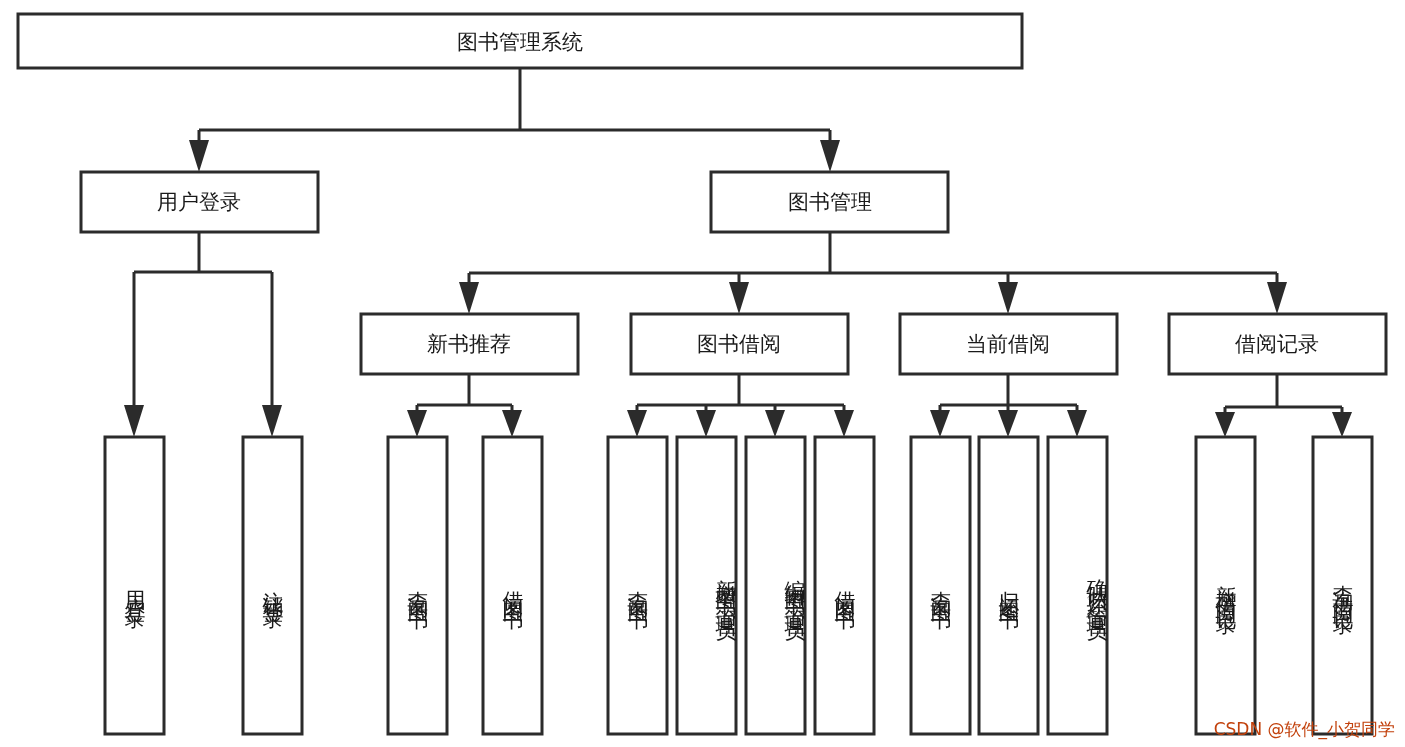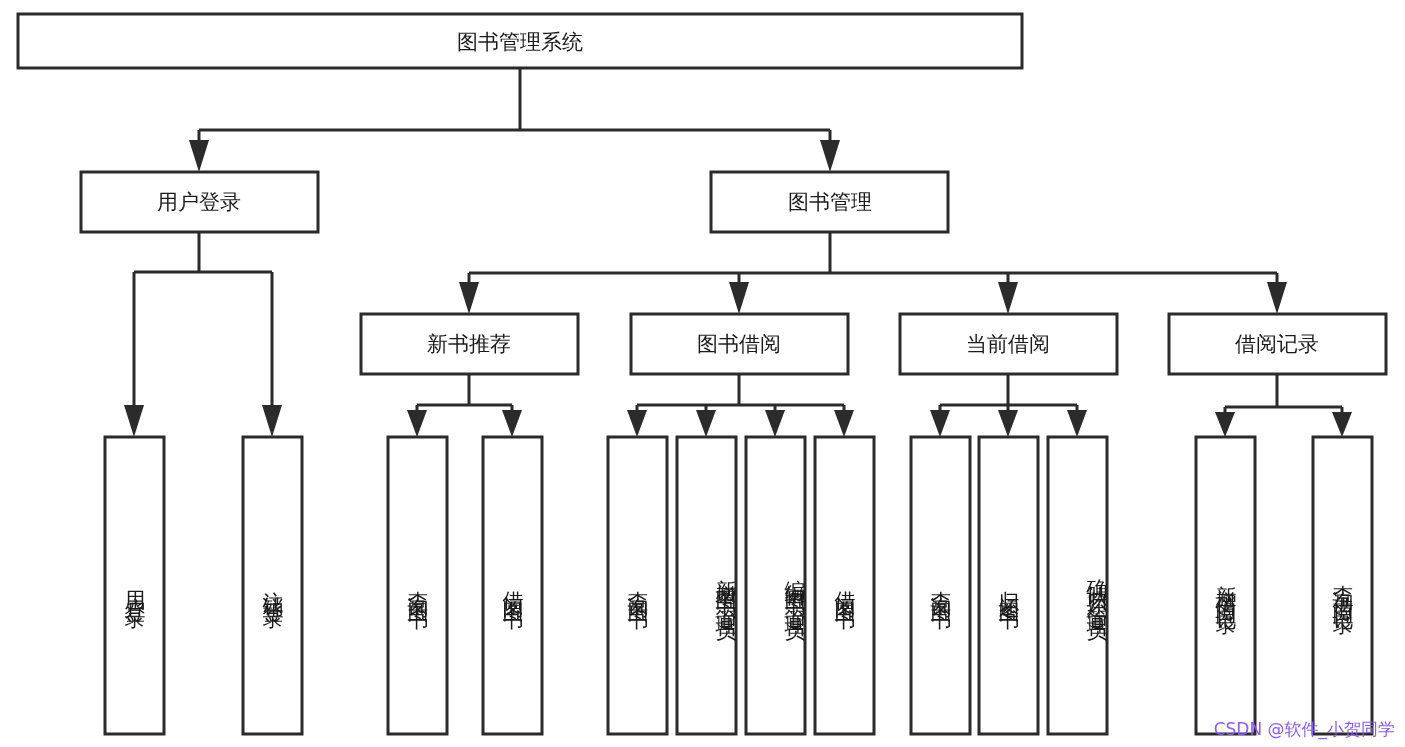--- a/index.html
+++ b/index.html
@@ -62,21 +62,21 @@
     justify-content: center;
     white-space: nowrap;
     pointer-events: none;
   }
   #watermark {
     position: absolute;
     right: 10px;
     bottom: 6px;
     font-family: "DejaVu Sans", "Liberation Sans", sans-serif;
     font-size: 17px;
-    color: #8b5cf6;
+    color: #c2410c;
     white-space: nowrap;
   }
 </style>
 </head>
 <body>
 
 <div id="diagram-root">
 
   <svg id="tree-svg" viewBox="0 0 1405 747">
 

